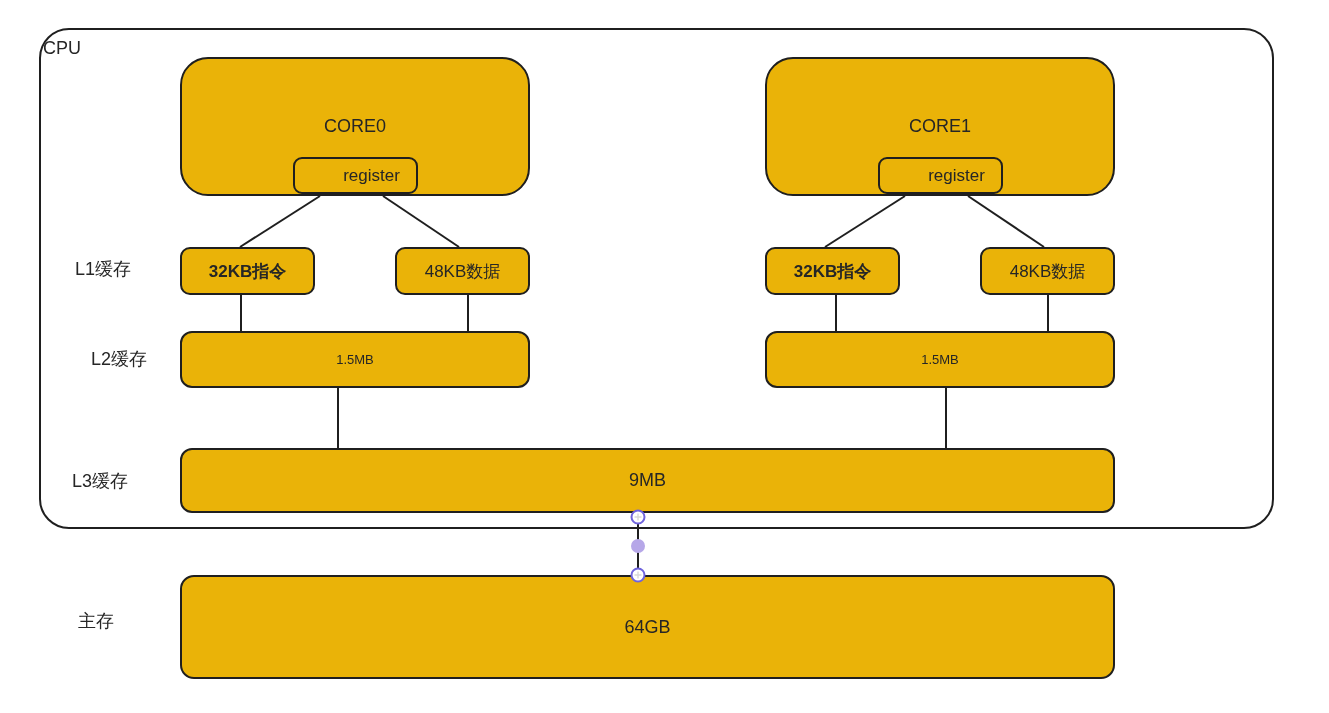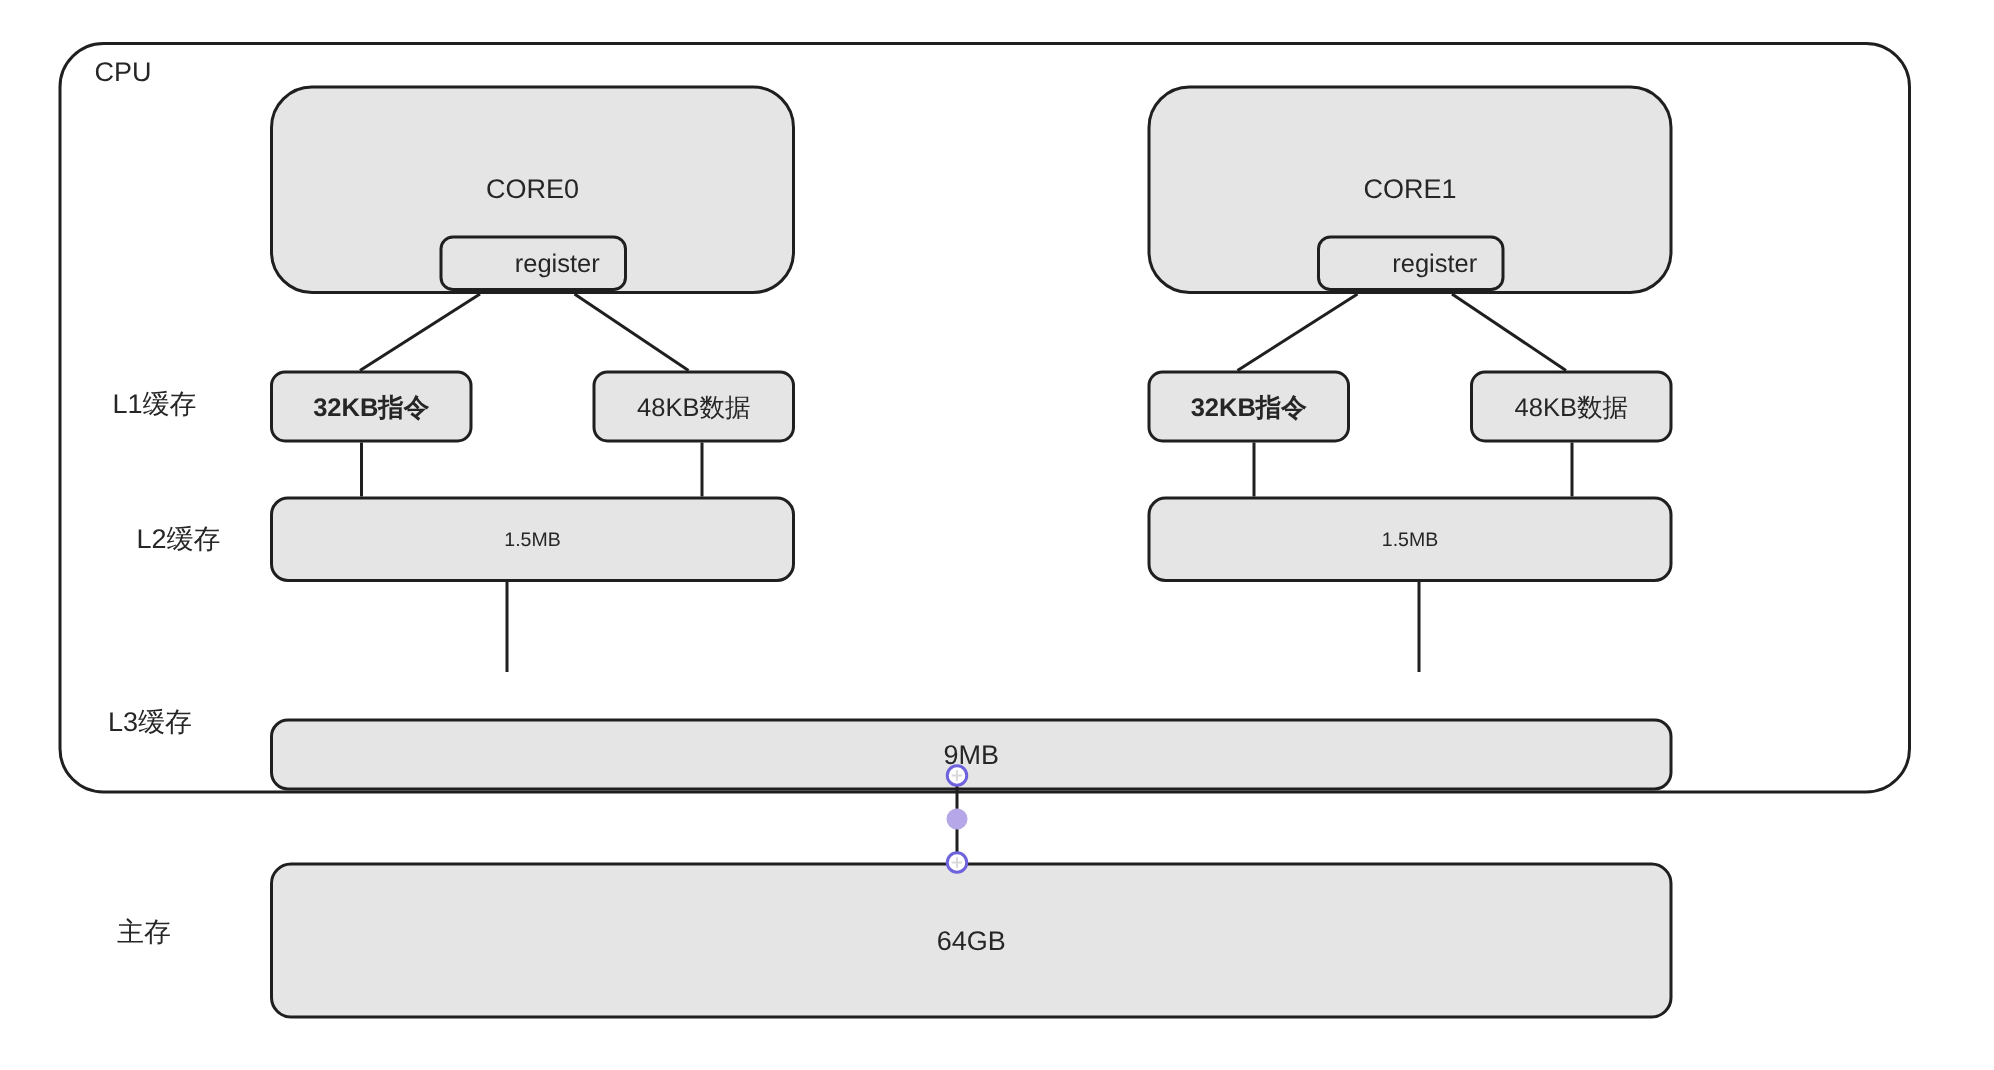--- a/index.html
+++ b/index.html
@@ -7,21 +7,21 @@
     position: relative;
     width: 1329px;
     height: 713px;
     background: #ffffff;
     font-family: "Liberation Sans", "DejaVu Sans", sans-serif;
     color: #262626;
     overflow: hidden;
   }
   .box {
     position: absolute;
-    background: #e5e5e5;
+    background: #eab308;
     border: 2px solid #1f1f1f;
     box-sizing: border-box;
     display: flex;
     align-items: center;
     justify-content: center;
     z-index: 2;
   }
   .label-text {
     position: absolute;
     z-index: 2;
@@ -30,41 +30,41 @@
     white-space: nowrap;
     color: #262626;
   }
   
   .cpu-box {
     left: 39px; top: 28px; width: 1235px; height: 501px;
     border-radius: 30px;
     background: transparent;
     z-index: 1;
   }
-  .cpu-label { left: 63px; top: 37px; }
+  .cpu-label { left: 43px; top: 37px; }
 
   
   .row-label-l1  { left: 75px; top: 258px; text-align: center; }
   .row-label-l2  { left: 91px; top: 348px; text-align: center; }
   .row-label-l3  { left: 72px; top: 470px; }
   .row-label-mm  { left: 78px; top: 610px; }
 
   
   .core-group { position: absolute; top: 57px; width: 350px; height: 331px; z-index: 2; }
   .core-group.left  { left: 180px; }
   .core-group.right { left: 765px; }
 
   .core-box    { left: 0;   top: 0;    width: 350px; height: 139px; border-radius: 28px; font-size: 18px; }
   .register-box{ left: 113px; top: 100px; width: 125px; height: 37px; border-radius: 9px; font-size: 17px; z-index: 3; padding-left: 32px; }
   .l1i-box     { left: 0;   top: 190px; width: 135px; height: 48px; border-radius: 10px; font-size: 17px; font-weight: bold; }
   .l1d-box     { left: 215px; top: 190px; width: 135px; height: 48px; border-radius: 10px; font-size: 17px; justify-content: center; }
   .l2-box      { left: 0;   top: 274px; width: 350px; height: 57px; border-radius: 12px; font-size: 13px; }
 
   
-  .l3-box { left: 180px; top: 448px; width: 935px; height: 48px;  border-radius: 12px; font-size: 18px; margin-top: 31px; }
+  .l3-box { left: 180px; top: 448px; width: 935px; height: 65px;  border-radius: 12px; font-size: 18px; }
   .mm-box { left: 180px; top: 575px; width: 935px; height: 104px; border-radius: 14px; font-size: 18px; }
 
   svg.wires {
     position: absolute;
     left: 0; top: 0;
     width: 1329px; height: 713px;
     z-index: 5;
     pointer-events: none;
   }
 </style>

